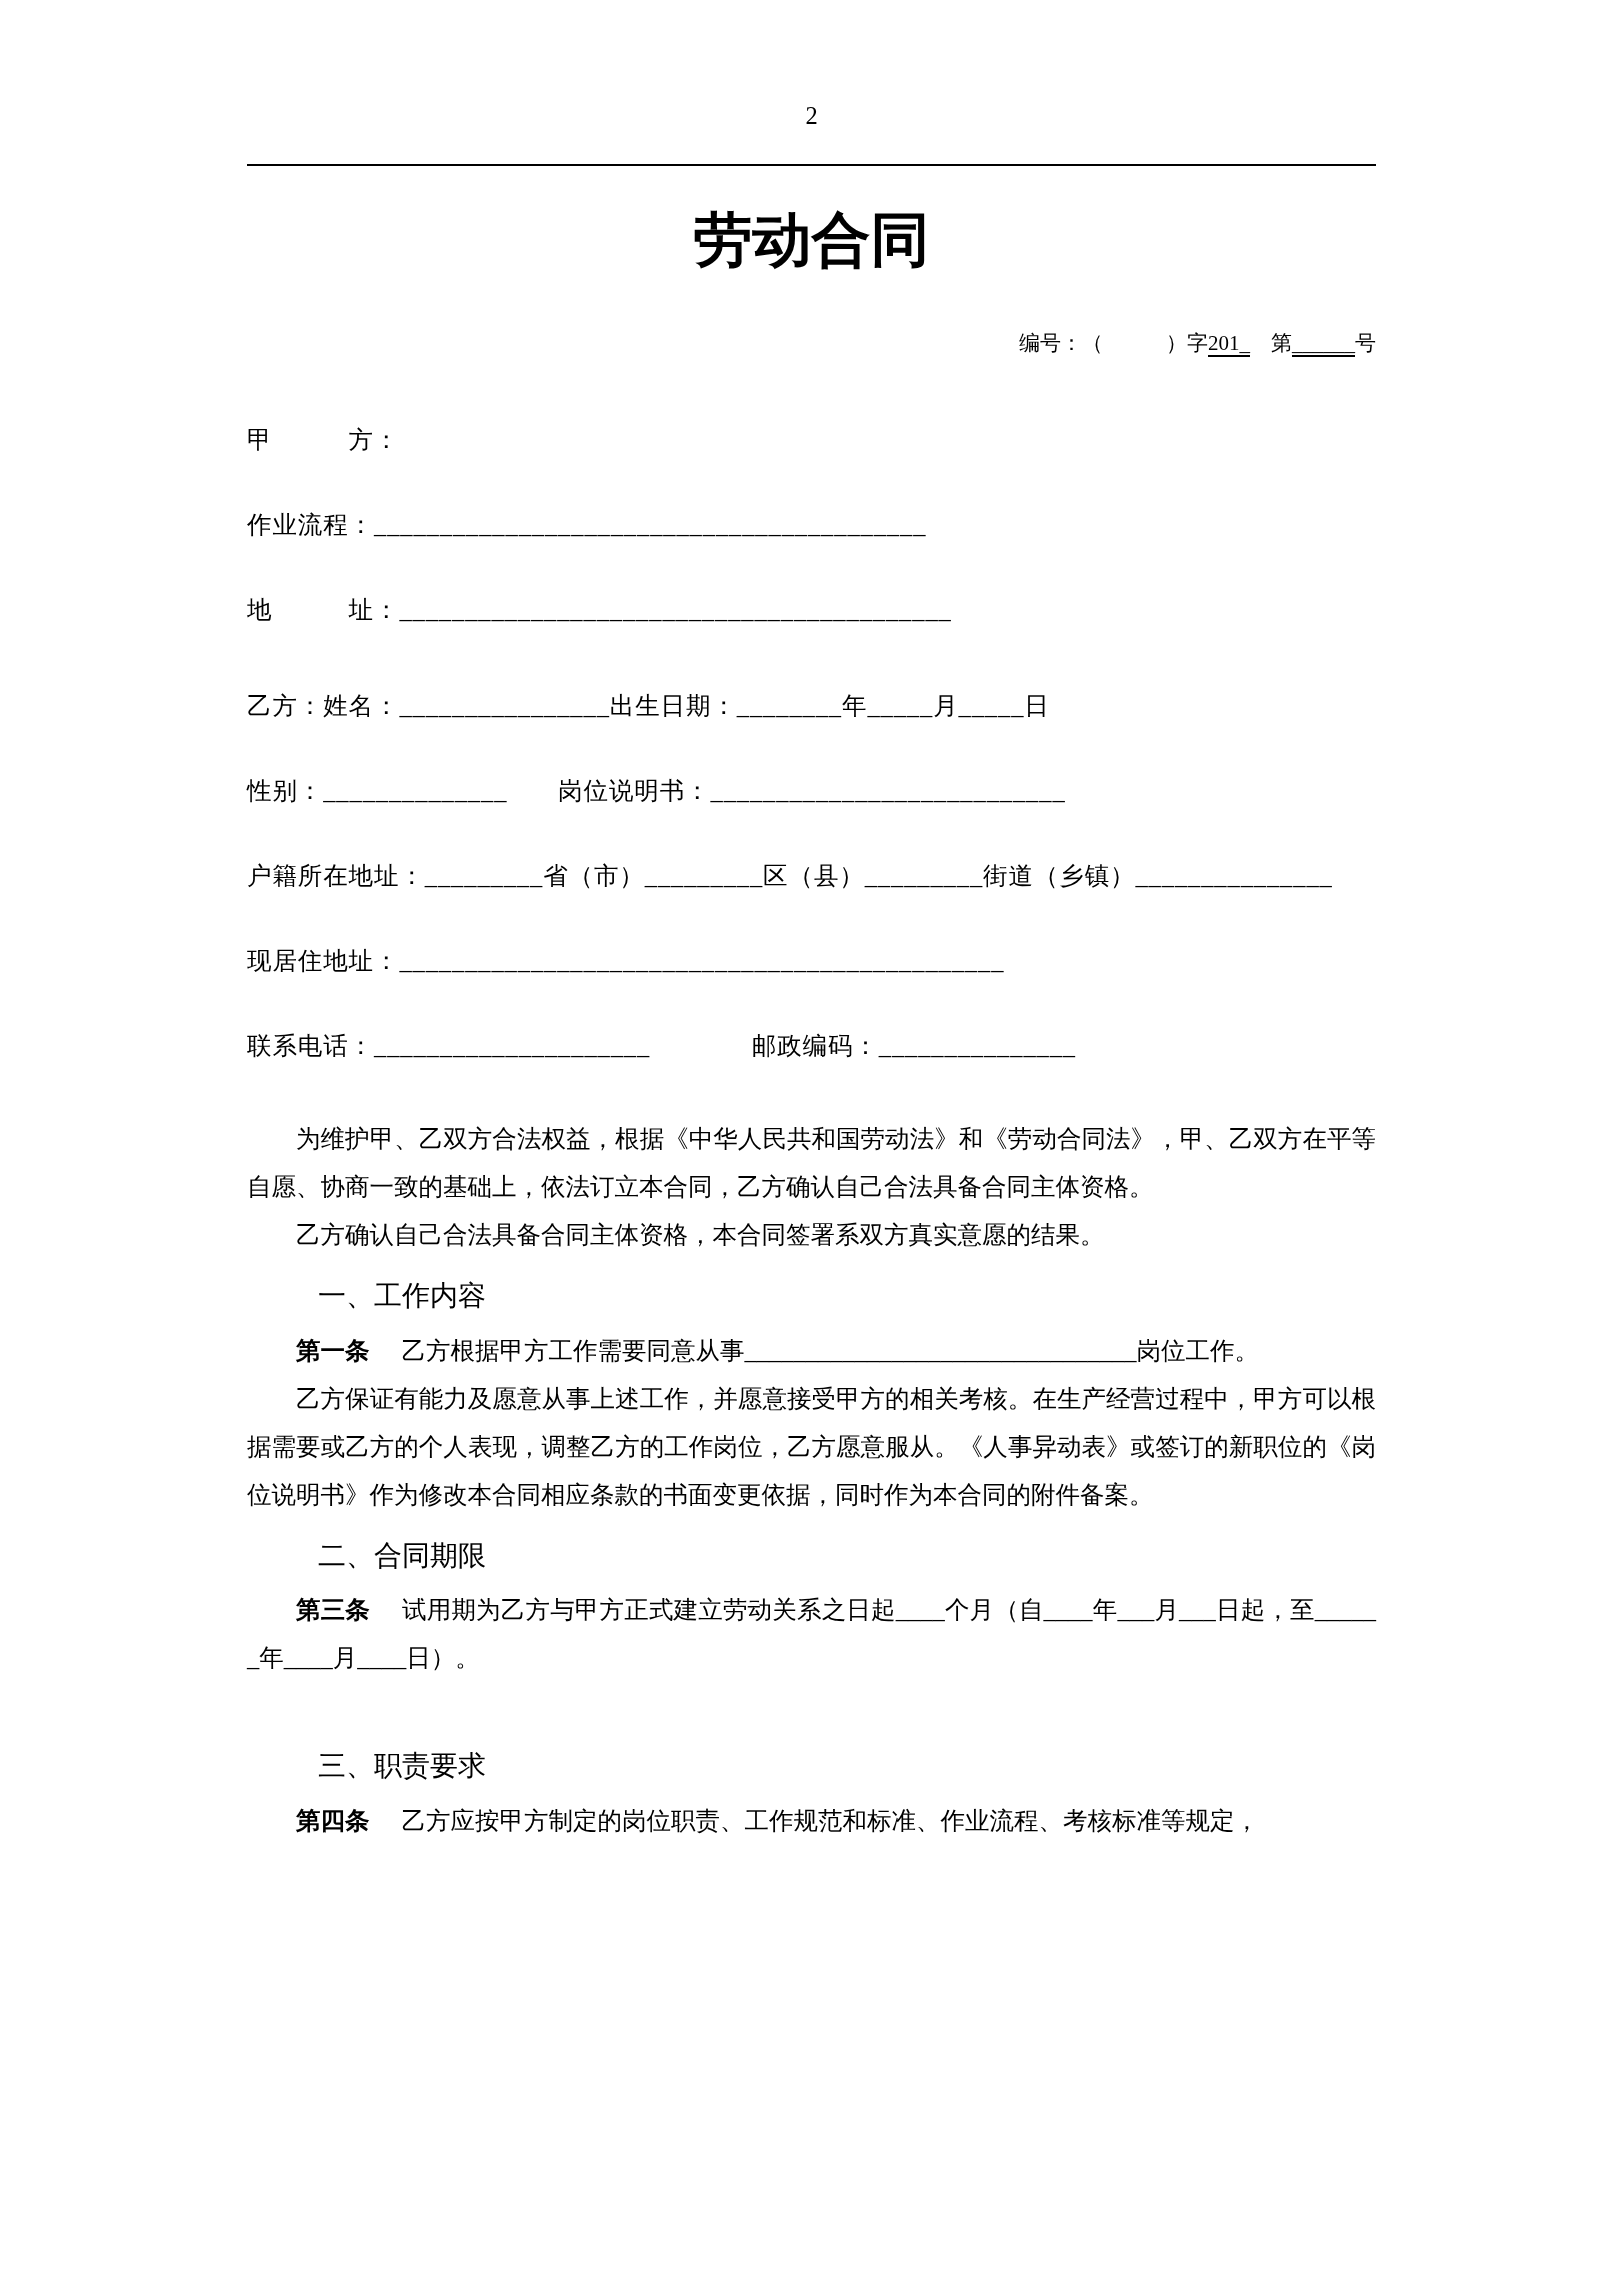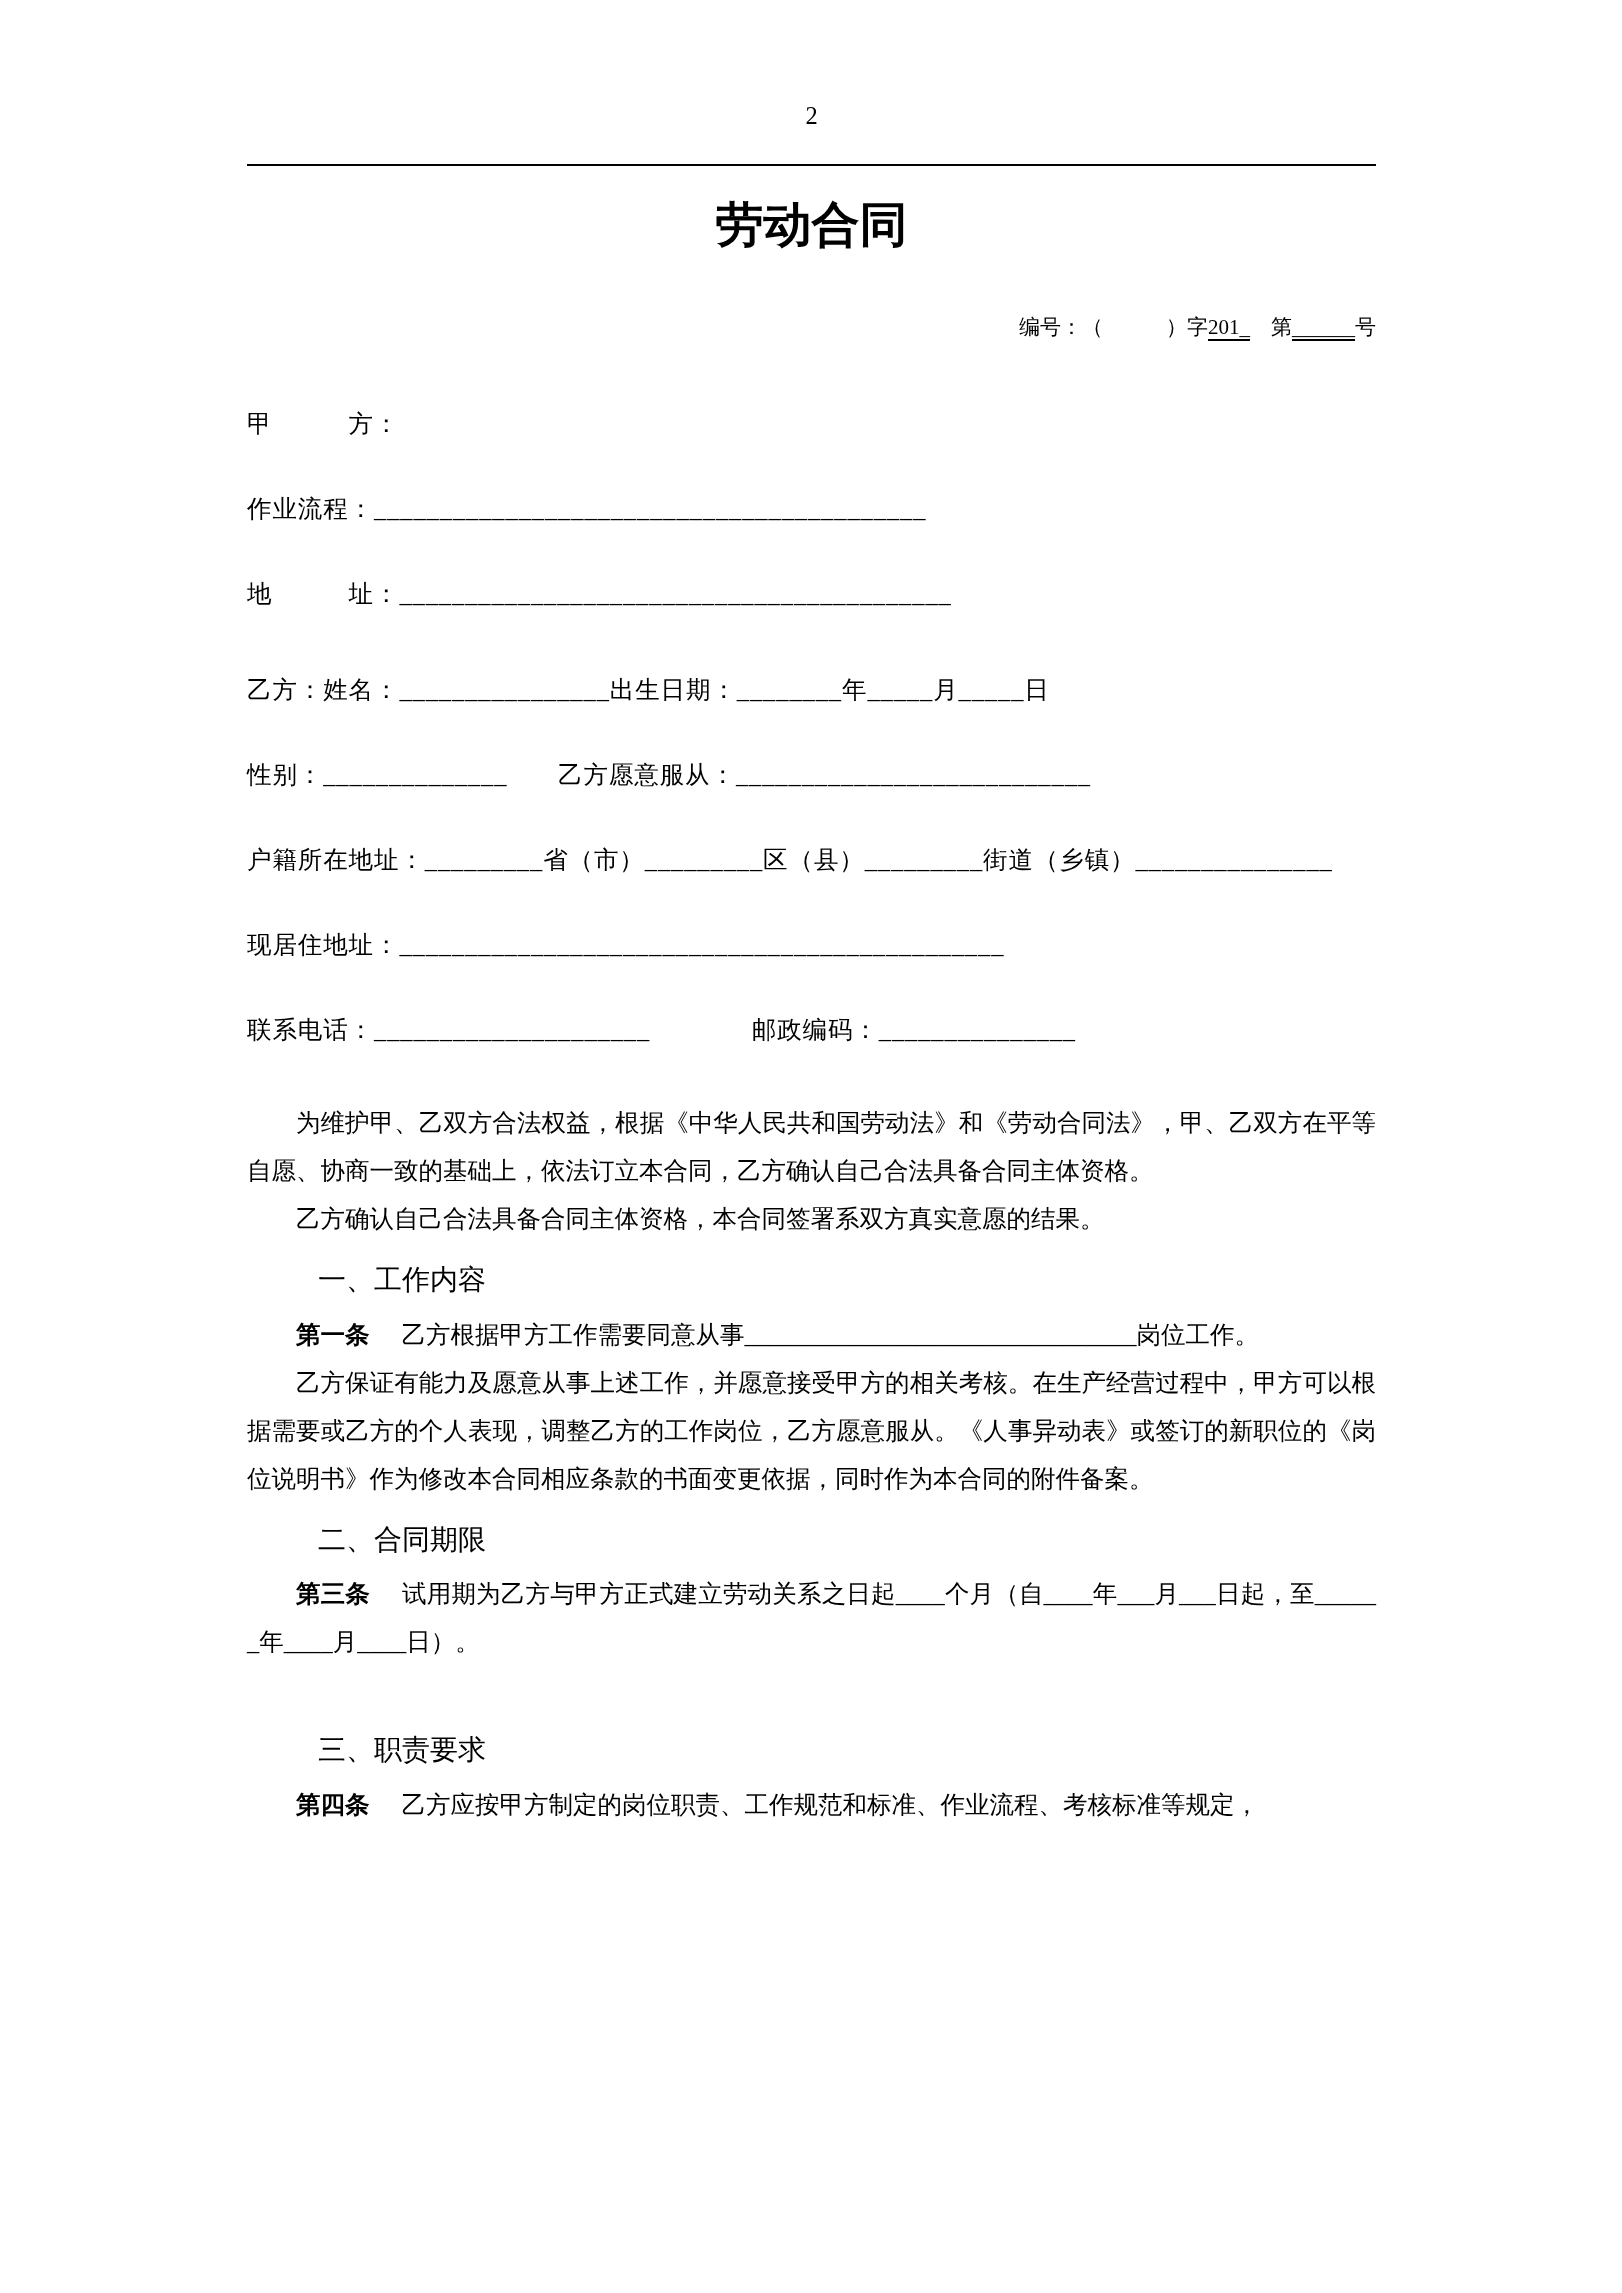--- a/index.html
+++ b/index.html
@@ -25,24 +25,24 @@
     font-size: 24.5px;
     line-height: 27px;
     margin-bottom: 35px;
   }
   .rule {
     border-bottom: 2.7px solid #000;
     width: 100%;
   }
   .title {
     text-align: center;
-    font-size: 48px;
+    font-size: 59px;
     font-weight: bold;
     font-family: "Liberation Sans", "DejaVu Sans", sans-serif;
-    margin: 31px 0 0 0;
+    margin: 47px 0 0 0;
     line-height: 55px;
   }
   .serial {
     text-align: right;
     font-size: 21px;
     line-height: 31px;
     margin-top: 60px;
     white-space: pre-wrap;
   }
   .serial .u {
@@ -93,21 +93,21 @@
 
     <h1 class="title">劳动合同</h1>
 
     <div class="serial"><span>编号：（</span><span>　　　</span><span>）字</span><span class="u">201_</span><span>　第</span><span class="u">______</span><span>号</span></div>
 
     <div class="form">
       <div class="form-line">甲　　　方：</div>
       <div class="form-line">作业流程：__________________________________________</div>
       <div class="form-line">地　　　址：__________________________________________</div>
       <div class="form-line gap-top">乙方：姓名：________________出生日期：________年_____月_____日</div>
-      <div class="form-line">性别：______________　　乙方愿意服从：___________________________</div>
+      <div class="form-line">性别：______________　　岗位说明书：___________________________</div>
       <div class="form-line">户籍所在地址：_________省（市）_________区（县）_________街道（乡镇）_______________</div>
       <div class="form-line">现居住地址：______________________________________________</div>
       <div class="form-line">联系电话：_____________________　　　　邮政编码：_______________</div>
     </div>
 
     <div class="body-text">
       <p class="para">为维护甲、乙双方合法权益，根据《中华人民共和国劳动法》和《劳动合同法》，甲、乙双方在平等自愿、协商一致的基础上，依法订立本合同，乙方确认自己合法具备合同主体资格。</p>
       <p class="para">乙方确认自己合法具备合同主体资格，本合同签署系双方真实意愿的结果。</p>
 
       <div class="heading">一、工作内容</div>

